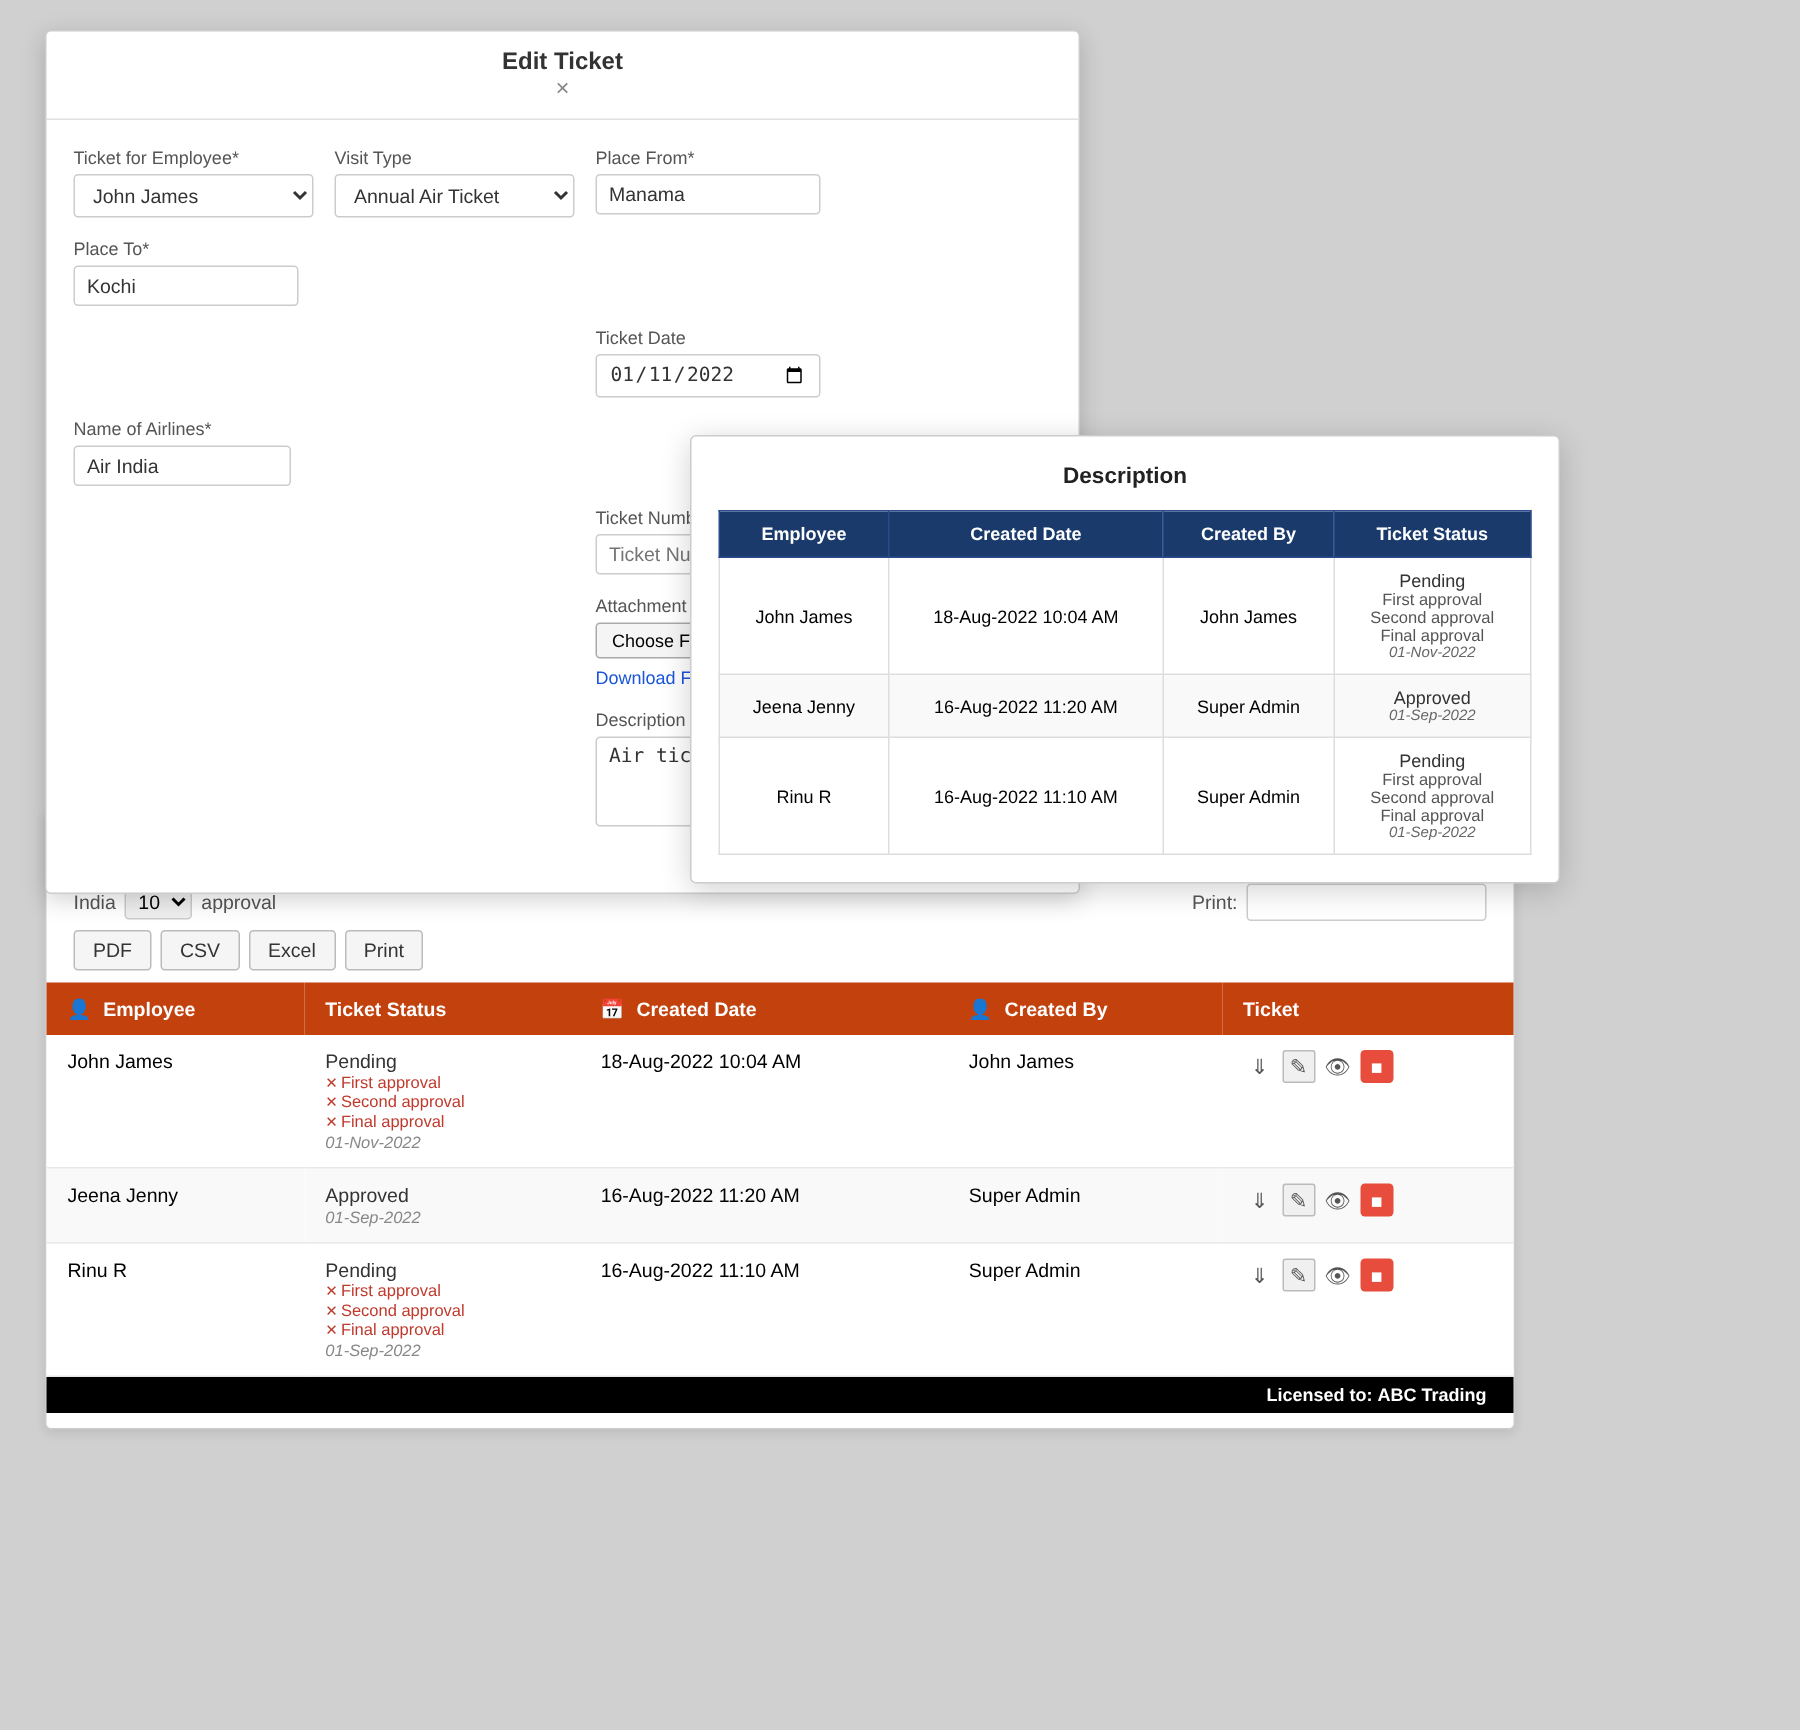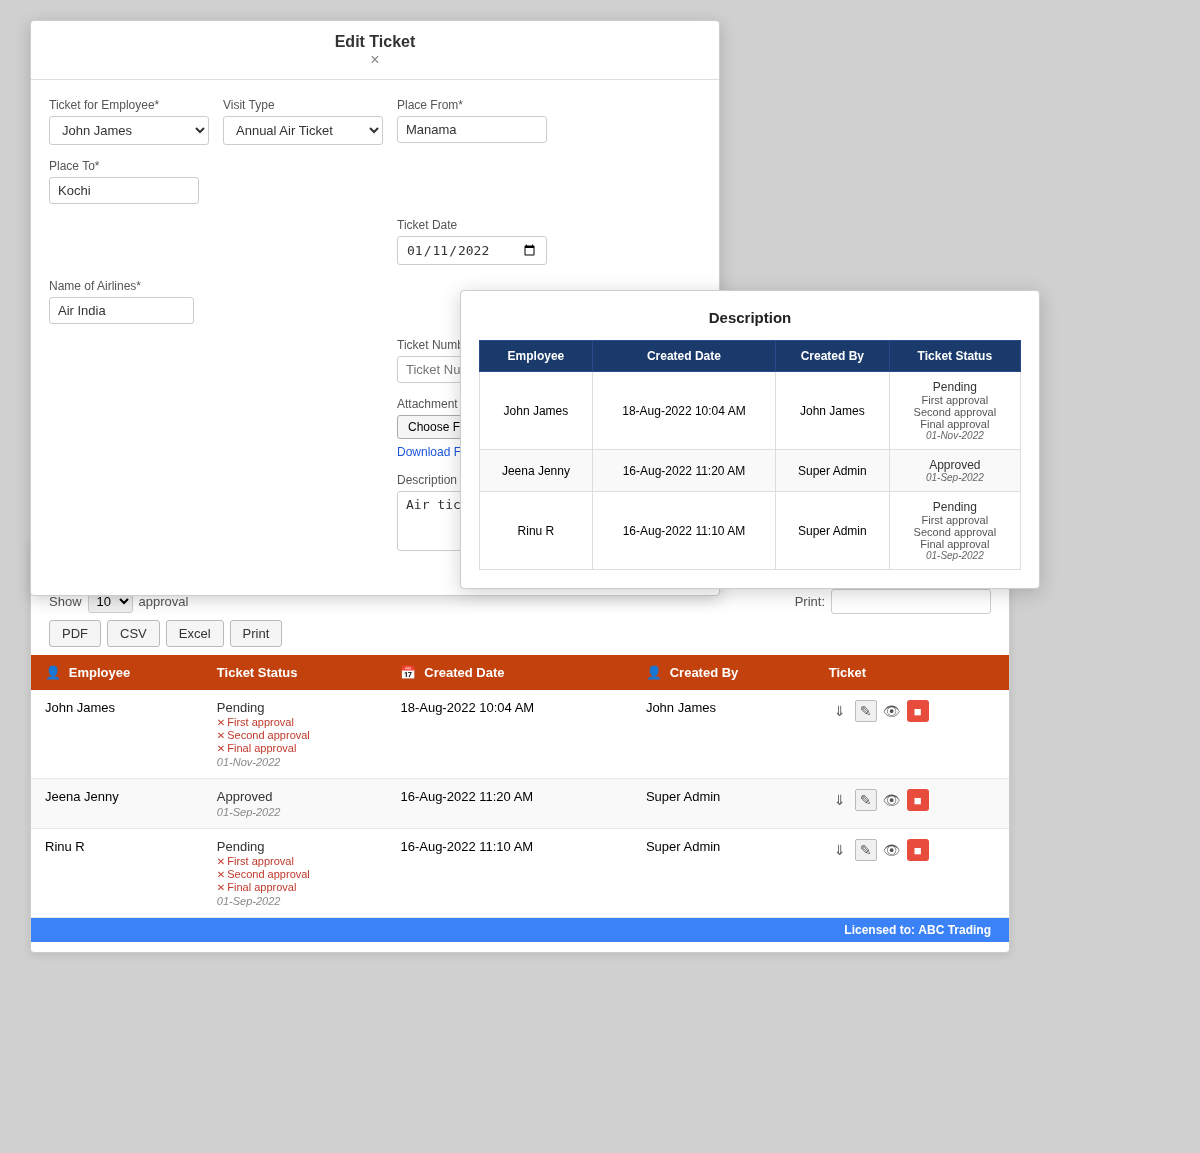--- a/index.html
+++ b/index.html
@@ -294,21 +294,21 @@
       background: #e74c3c;
       color: #fff;
       border-radius: 3px;
       width: 22px;
       height: 22px;
       font-size: 13px;
     }
 
     
     .licensed-bar {
-      background: #3b82f6;
+      background: #000000;
       color: #fff;
       text-align: right;
       padding: 5px 18px;
       font-size: 12px;
       position: relative;
     }
     .licensed-bar span { font-weight: bold; }
   </style>
 </head>
 <body>
@@ -445,21 +445,21 @@
 <div class="list-panel">
   <div class="list-header">
     <span class="list-title">
       <span>List All</span>
       <span style="font-weight:bold;">Tickets</span>
     </span>
   </div>
   <div class="top-controls">
     <div class="list-controls" style="padding:0; display:flex; gap:14px; align-items:center;">
       <div class="show-entries">
-        <span>Show</span>
+        <span>India</span>
         <select>
           <option>10</option>
         </select>
         <span>approval</span>
       </div>
     </div>
     <div class="search-row">
       <span>Print:</span>
       <input type="text" class="search-input" style="">
     </div>

